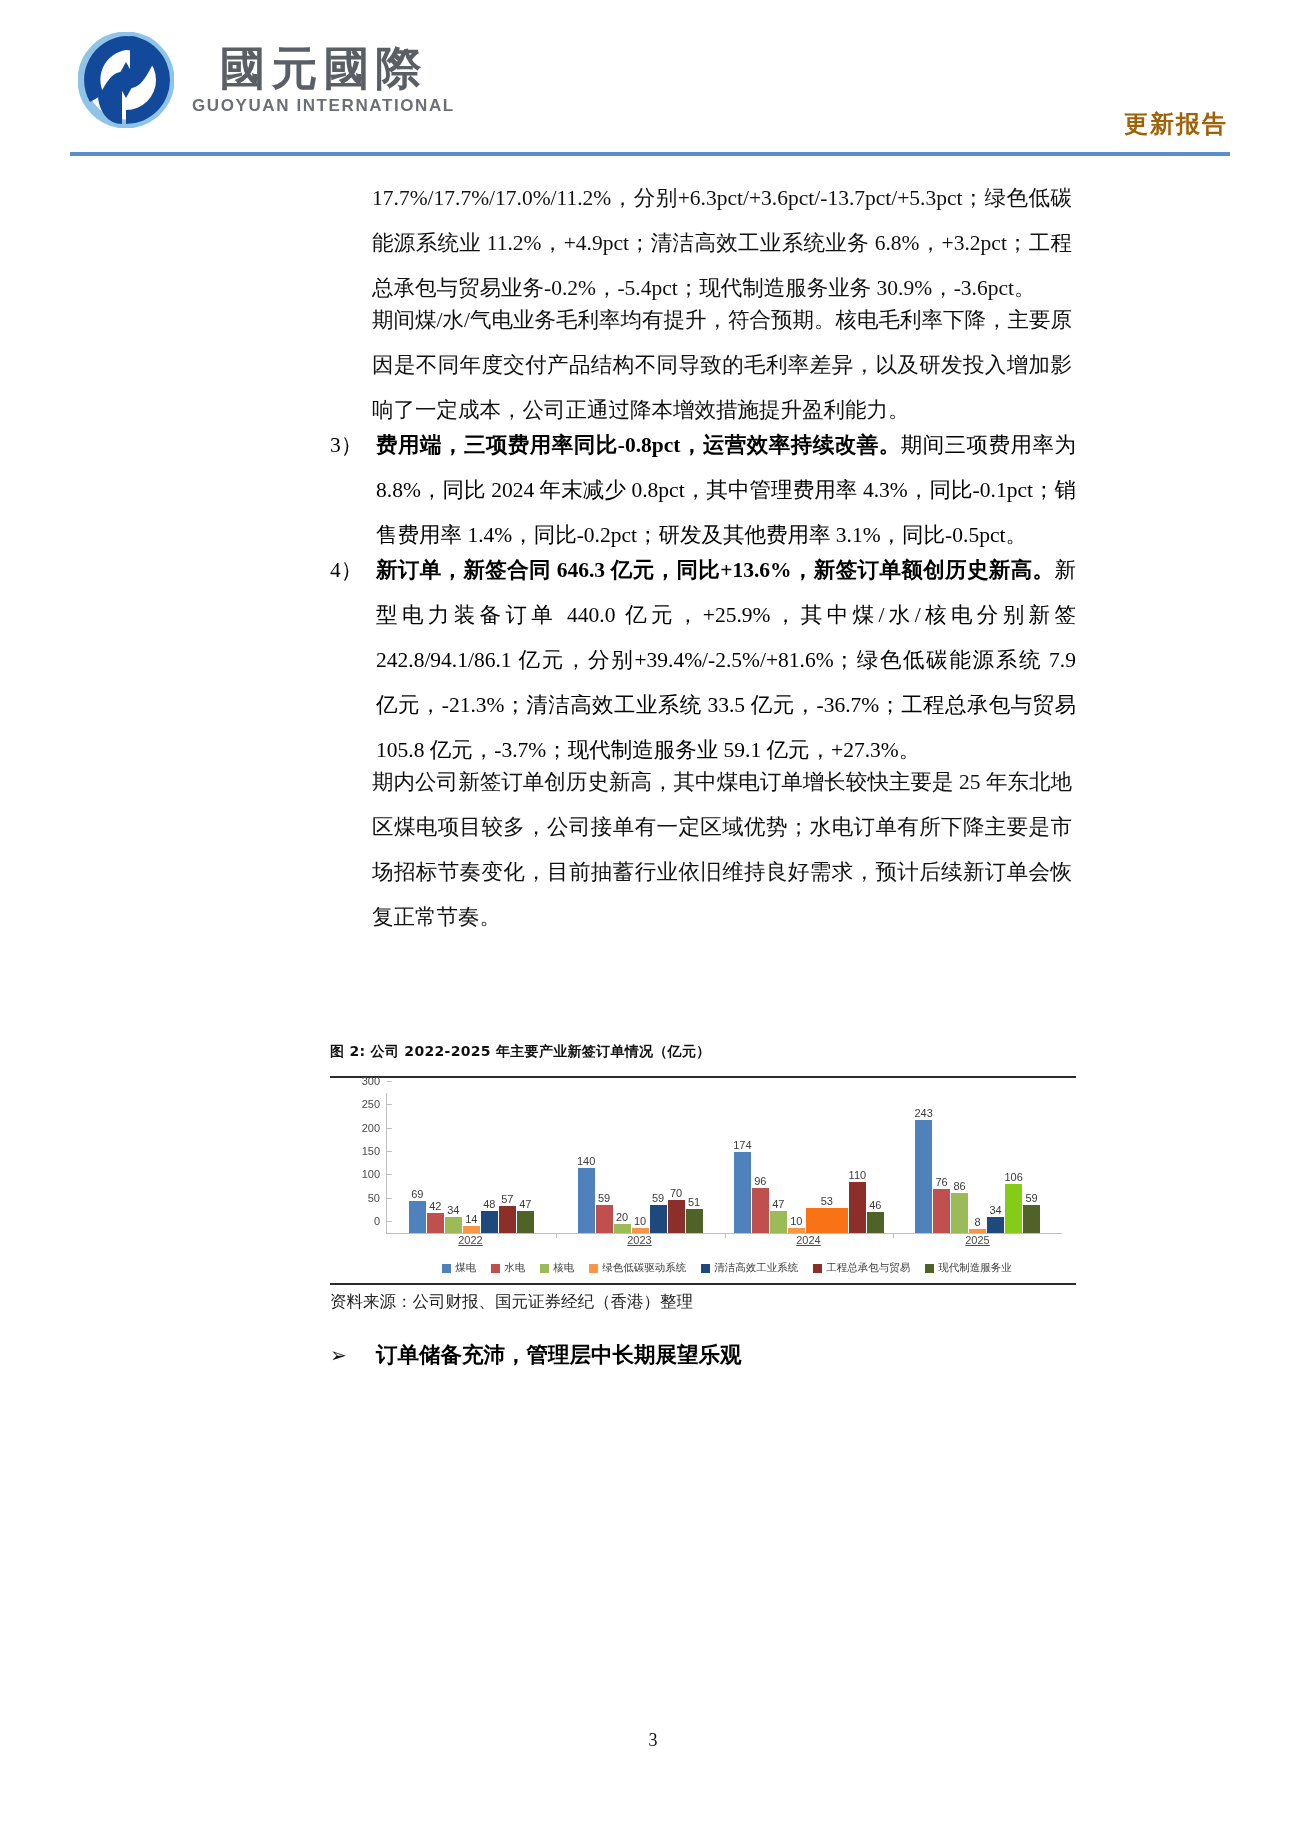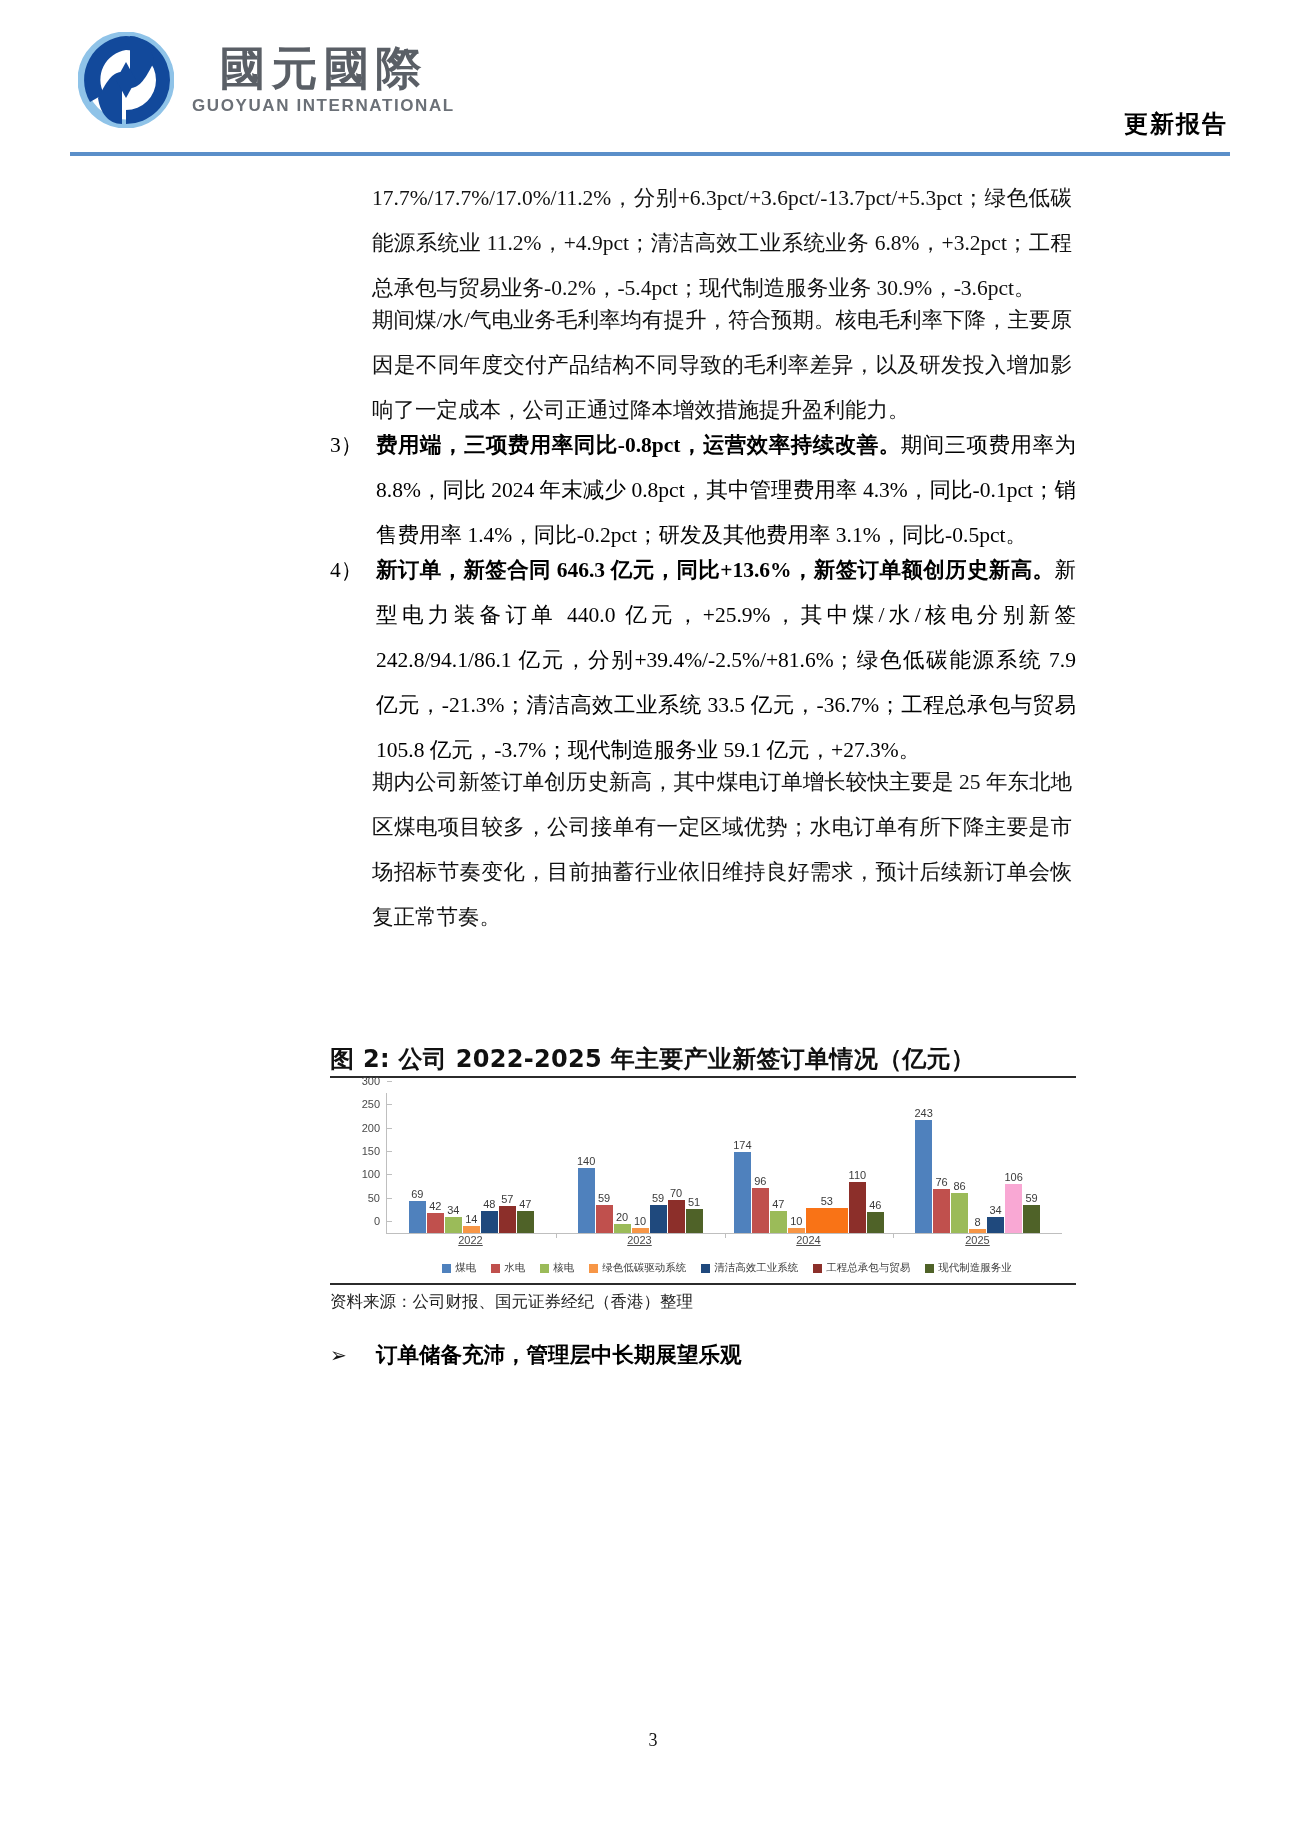--- a/index.html
+++ b/index.html
@@ -11,42 +11,42 @@
   .page{position:relative;width:1306px;height:1847px;}
 
   
   .header{position:absolute;left:0;top:0;width:1306px;height:160px;}
   .logo-wrap{position:absolute;left:78px;top:32px;display:flex;align-items:center;gap:18px;}
   .logo-mark{width:96px;height:96px;position:relative;}
   .logo-text{display:flex;flex-direction:column;align-items:center;}
   .logo-cn{font-family:"DejaVu Sans","Liberation Sans",sans-serif;font-size:46px;font-weight:700;color:#5a5f66;letter-spacing:6px;line-height:1.05;}
   .logo-en{font-family:"Liberation Sans","DejaVu Sans",sans-serif;font-size:17px;font-weight:700;color:#6b7077;letter-spacing:1.6px;margin-top:4px;}
   .report-type{position:absolute;right:78px;top:108px;font-size:24px;font-weight:700;
-    font-family:"DejaVu Sans","Liberation Sans",sans-serif;color:#000000;letter-spacing:2px;}
+    font-family:"DejaVu Sans","Liberation Sans",sans-serif;color:#a16207;letter-spacing:2px;}
   .header-rule{position:absolute;left:70px;top:152px;width:1160px;height:4px;background:#5b8fc9;}
   p.para{
     margin:0 0 0 0;
     font-size:21.5px;line-height:45px;
     text-align:justify;text-justify:inter-ideograph;
     color:#111;
   }
   .block{position:absolute;}
 
   .numbered{display:flex;align-items:flex-start;}
   .num-marker{
     width:46px;flex:0 0 46px;font-size:21.5px;line-height:45px;
     font-family:"Liberation Serif","DejaVu Serif",serif;
   }
   .num-body{flex:1 1 auto;font-size:21.5px;line-height:45px;text-align:justify;text-justify:inter-ideograph;}
   b.hl{font-weight:700;}
 
   
   .fig-title{
     position:absolute;left:330px;top:1043px;width:760px;
-    font-size:24px;font-weight:700;letter-spacing:.3px;
+    font-size:14px;font-weight:700;letter-spacing:.3px;
     font-family:"DejaVu Sans","Liberation Sans",sans-serif;color:#111;
   }
   .fig-rule-top{position:absolute;left:330px;top:1076px;width:746px;height:2px;background:#2b2b2b;}
   .fig-rule-bot{position:absolute;left:330px;top:1283px;width:746px;height:2px;background:#2b2b2b;}
 
   .chart{
     position:absolute;left:330px;top:1085px;width:746px;height:195px;
   }
   .plot{
     position:absolute;left:56px;top:8px;right:14px;bottom:46px;
@@ -245,21 +245,21 @@
             </div>
             <div class="bar" style="height: 28.6667%; background: rgb(155, 187, 89);">
               <span class="lbl">86</span>
             </div>
             <div class="bar" style="height: 2.66667%; background: rgb(247, 150, 70);">
               <span class="lbl">8</span>
             </div>
             <div class="bar" style="height: 11.3333%; background: rgb(31, 73, 125);">
               <span class="lbl">34</span>
             </div>
-            <div class="bar" style="height: 35.3333%; background: #f9a8d4;">
+            <div class="bar" style="height: 35.3333%; background: #84cc16;">
               <span class="lbl">106</span>
             </div>
             <div class="bar" style="height: 19.6667%; background: rgb(79, 98, 40);">
               <span class="lbl">59</span>
             </div>
           </div>
         </div>
     </div>
     <div class="xaxis" id="xaxis">
         <div>2022</div>

